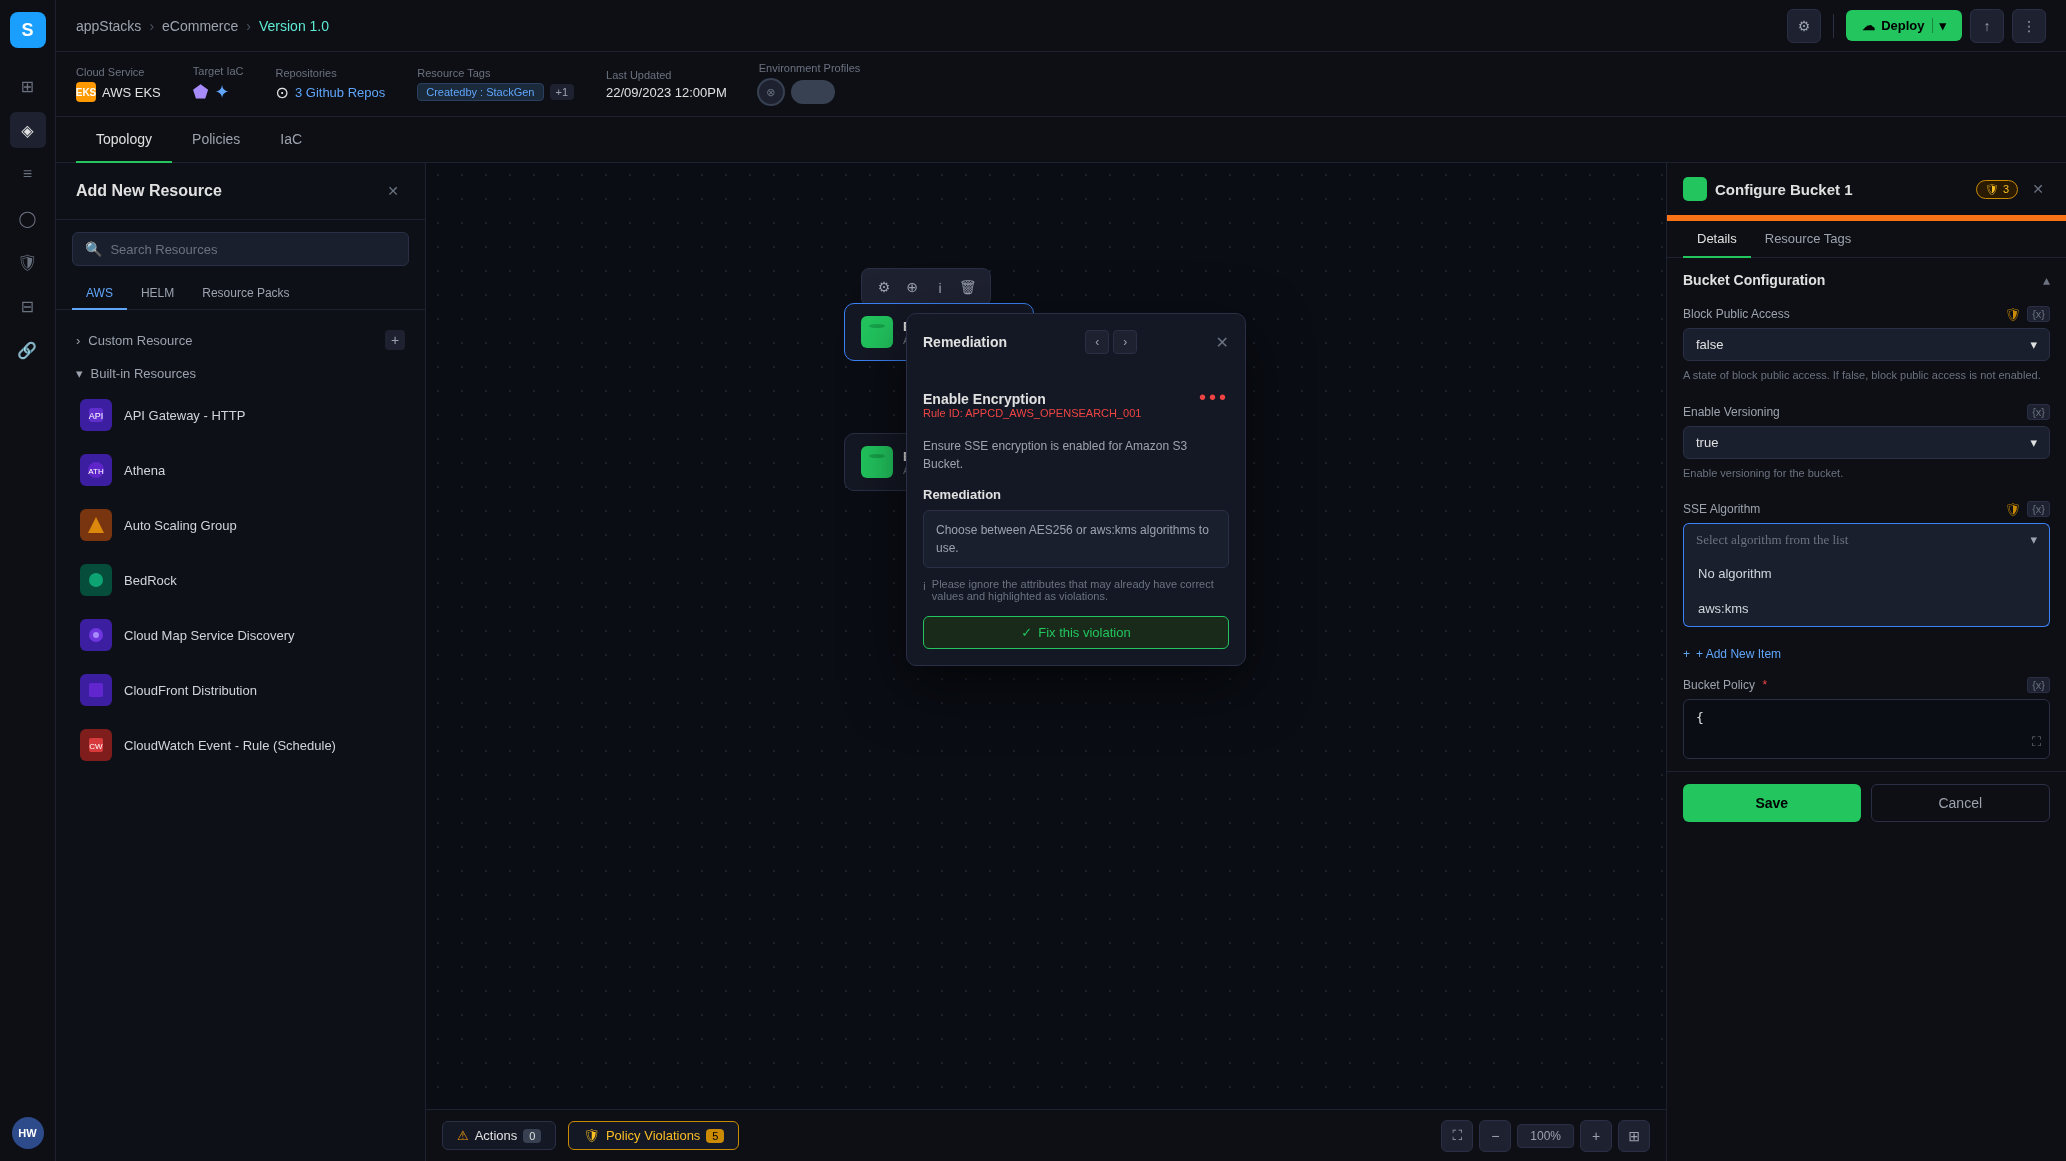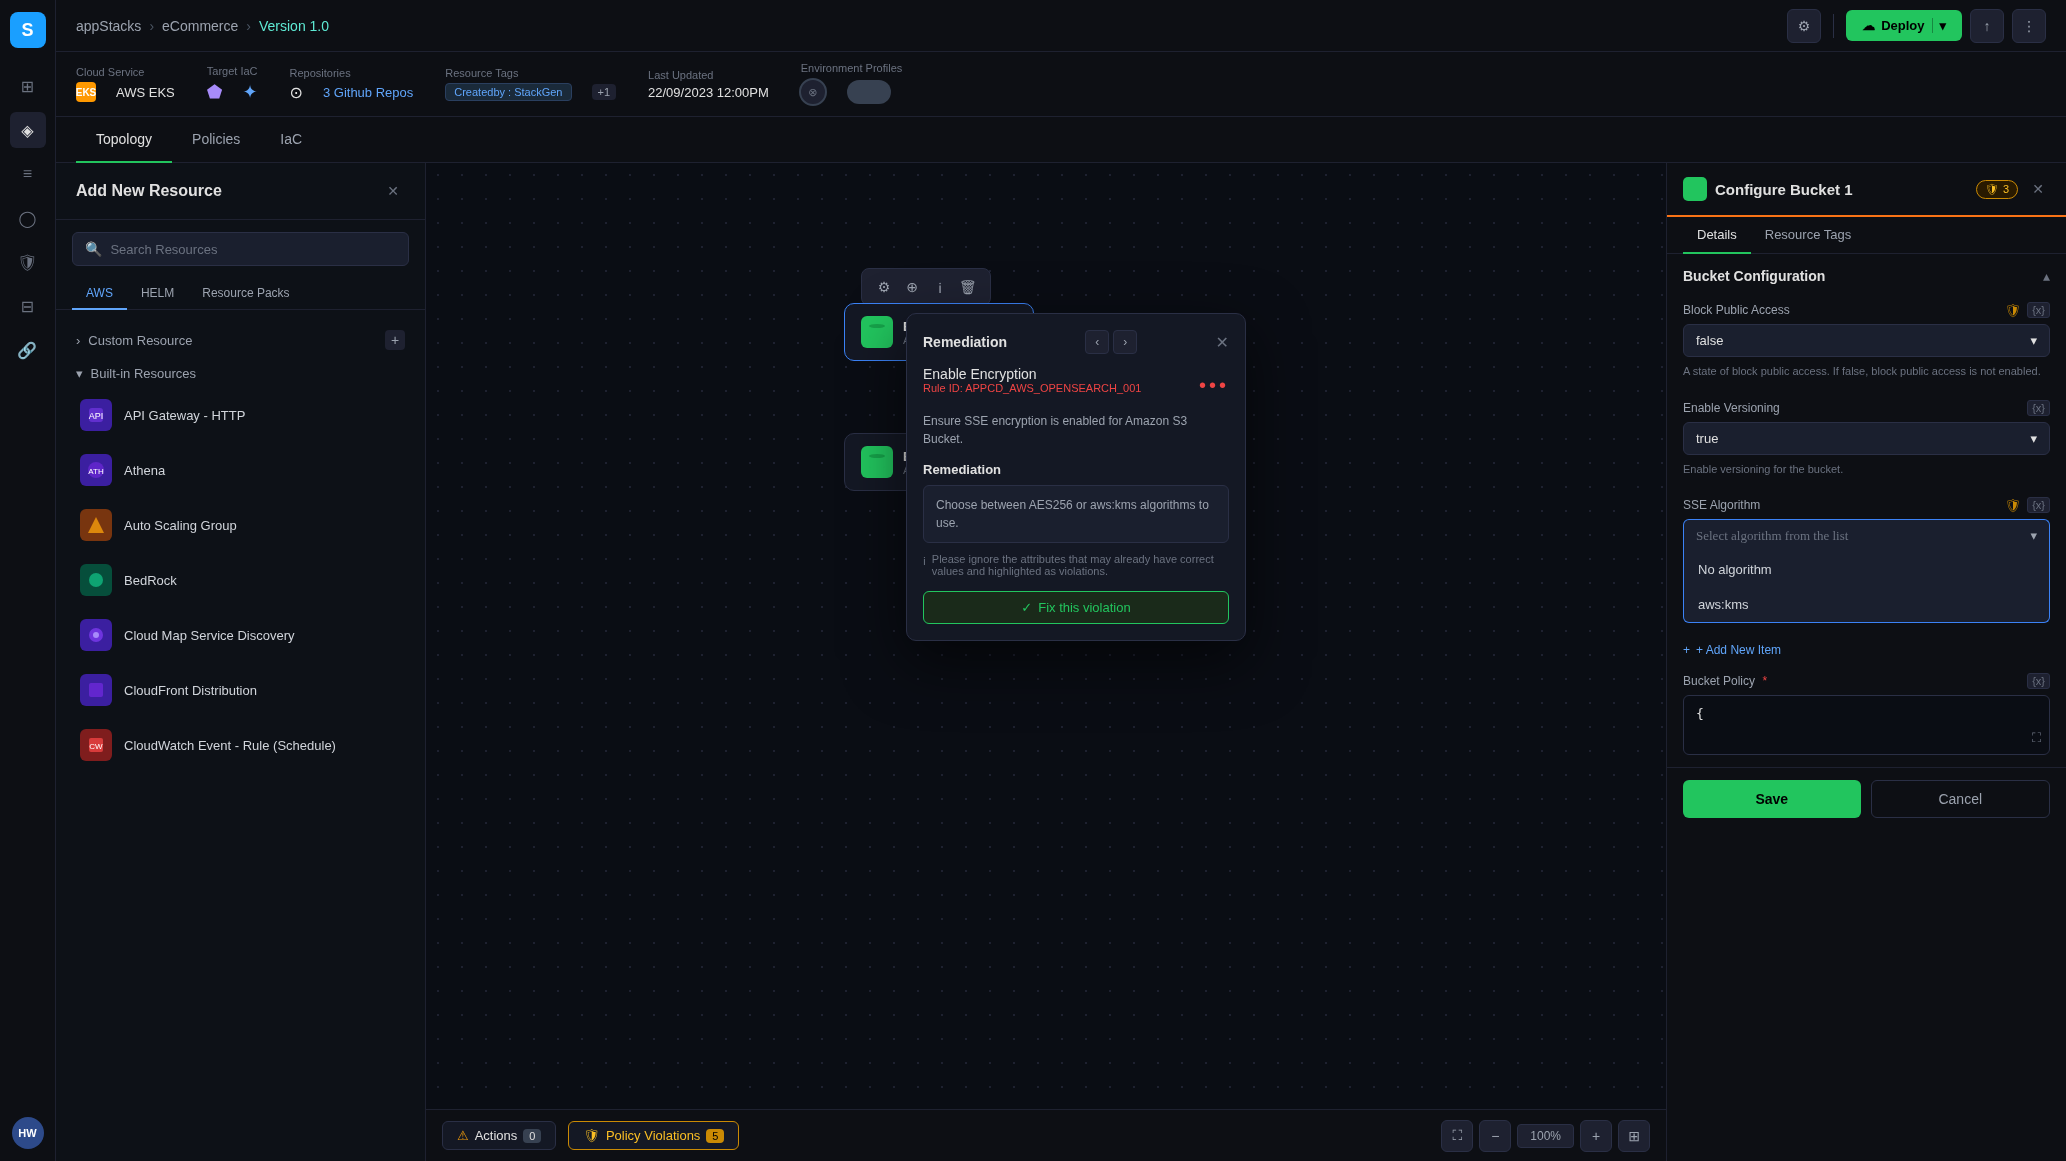--- a/index.html
+++ b/index.html
@@ -158,21 +158,21 @@
       padding: 10px 20px;
       display: flex;
       align-items: center;
       gap: 32px;
     }
     .info-item { display: flex; flex-direction: column; gap: 4px; }
     .info-label { font-size: 11px; color: #6b7280; }
     .info-value {
       display: flex;
       align-items: center;
-      gap: 20px;
+      gap: 6px;
       font-size: 13px;
       color: #e0e0e0;
       font-weight: 500;
     }
     .cloud-icon {
       width: 20px; height: 20px;
       background: #ff9900;
       border-radius: 4px;
       display: flex; align-items: center; justify-content: center;
       font-size: 10px; color: white; font-weight: bold;
@@ -627,21 +627,21 @@
       overflow-y: auto;
     }
     .right-panel::-webkit-scrollbar { width: 4px; }
     .right-panel::-webkit-scrollbar-thumb { background: #2a2f45; border-radius: 2px; }
 
     .config-header {
       padding: 14px 16px;
       display: flex;
       align-items: center;
       justify-content: space-between;
-      border-bottom: 2px solid #f97316;
+      border-bottom: 6px solid #f97316;
       position: sticky;
       top: 0;
       background: #0d0f14;
       z-index: 10;
     }
     .config-title-row {
       display: flex;
       align-items: center;
       gap: 8px;
     }
@@ -1104,21 +1104,21 @@
           <span class="popup-title">Remediation</span>
           <div class="popup-nav">
             <button>‹</button>
             <button>›</button>
           </div>
           <span class="popup-close">✕</span>
         </div>
 
         <div style="display:flex; align-items:center; justify-content:space-between; margin-bottom:8px;">
           <div>
-            <div style="font-size:14px; font-weight:400; color:#e0e0e0;">Enable Encryption</div>
+            <div style="font-size:14px; font-weight:700; color:#e0e0e0;margin-top:25px;">Enable Encryption</div>
             <div class="rule-id">Rule ID: APPCD_AWS_OPENSEARCH_001</div>
           </div>
           <span style="color:#ef4444; font-size:20px; letter-spacing:3px;">•••</span>
         </div>
 
         <div class="popup-desc">Ensure SSE encryption is enabled for Amazon S3 Bucket.</div>
 
         <div class="remediation-section">Remediation</div>
 
         <div class="remediation-box">Choose between AES256 or aws:kms algorithms to use.</div>

